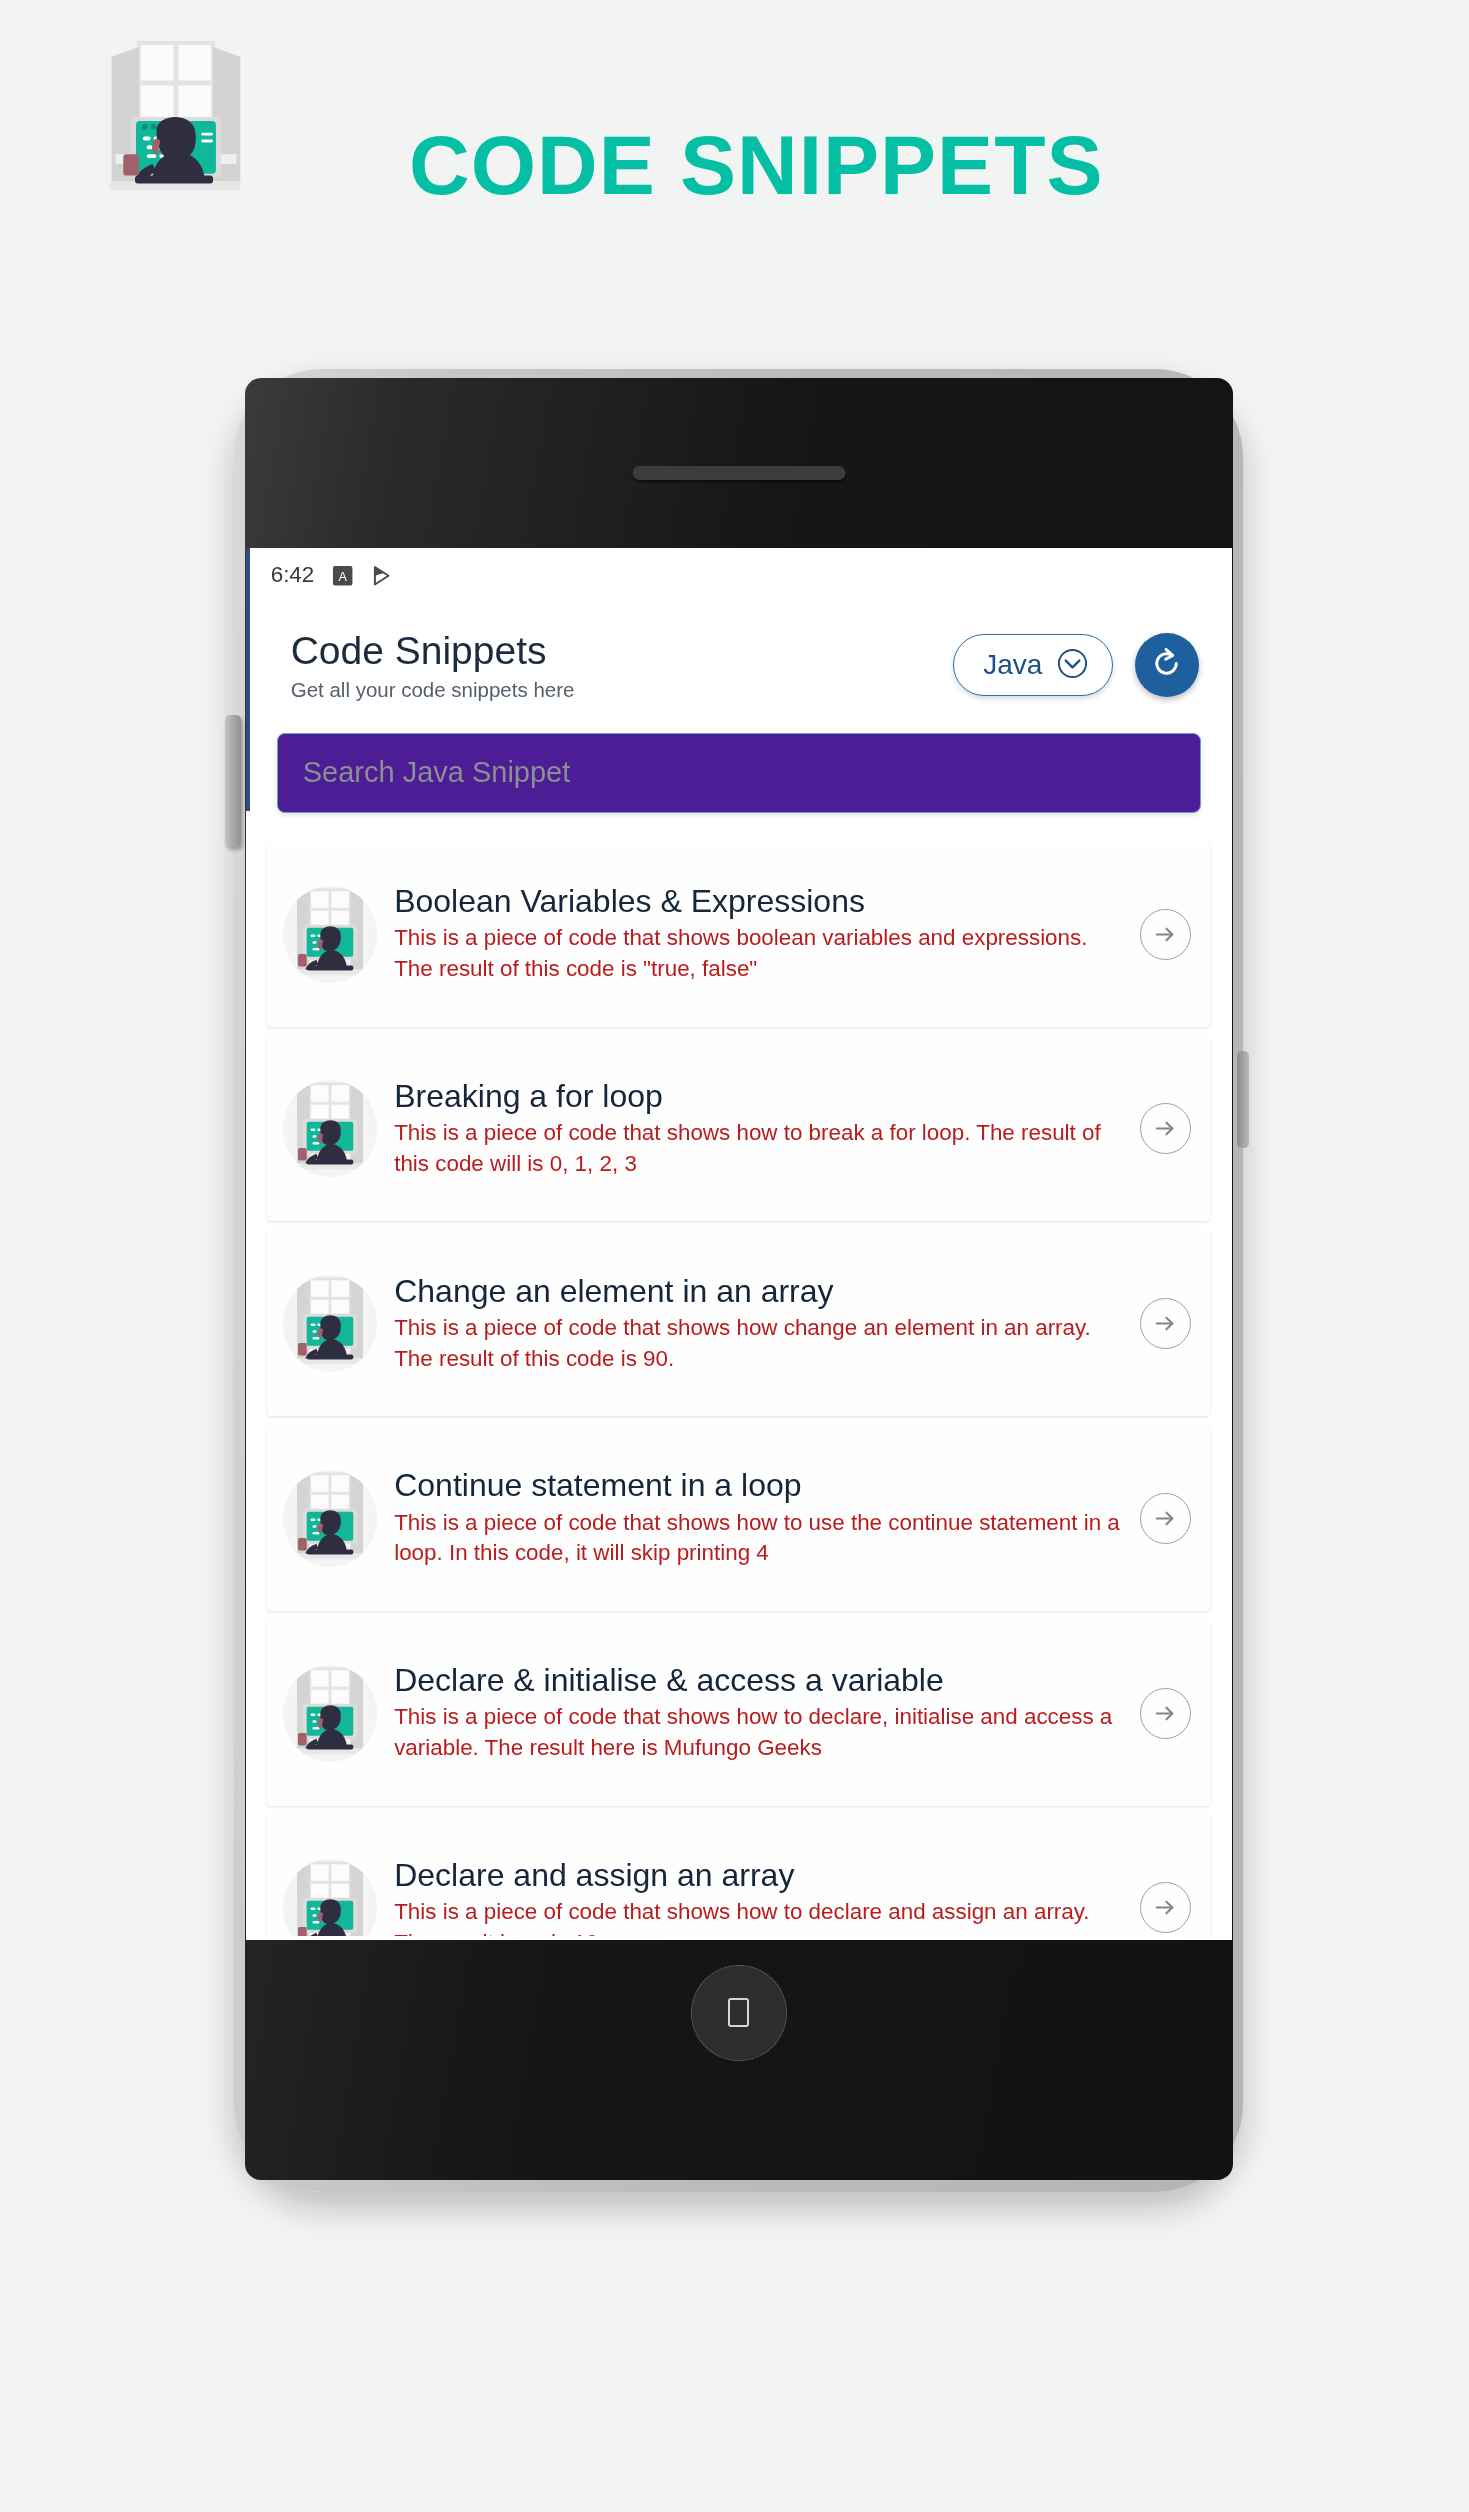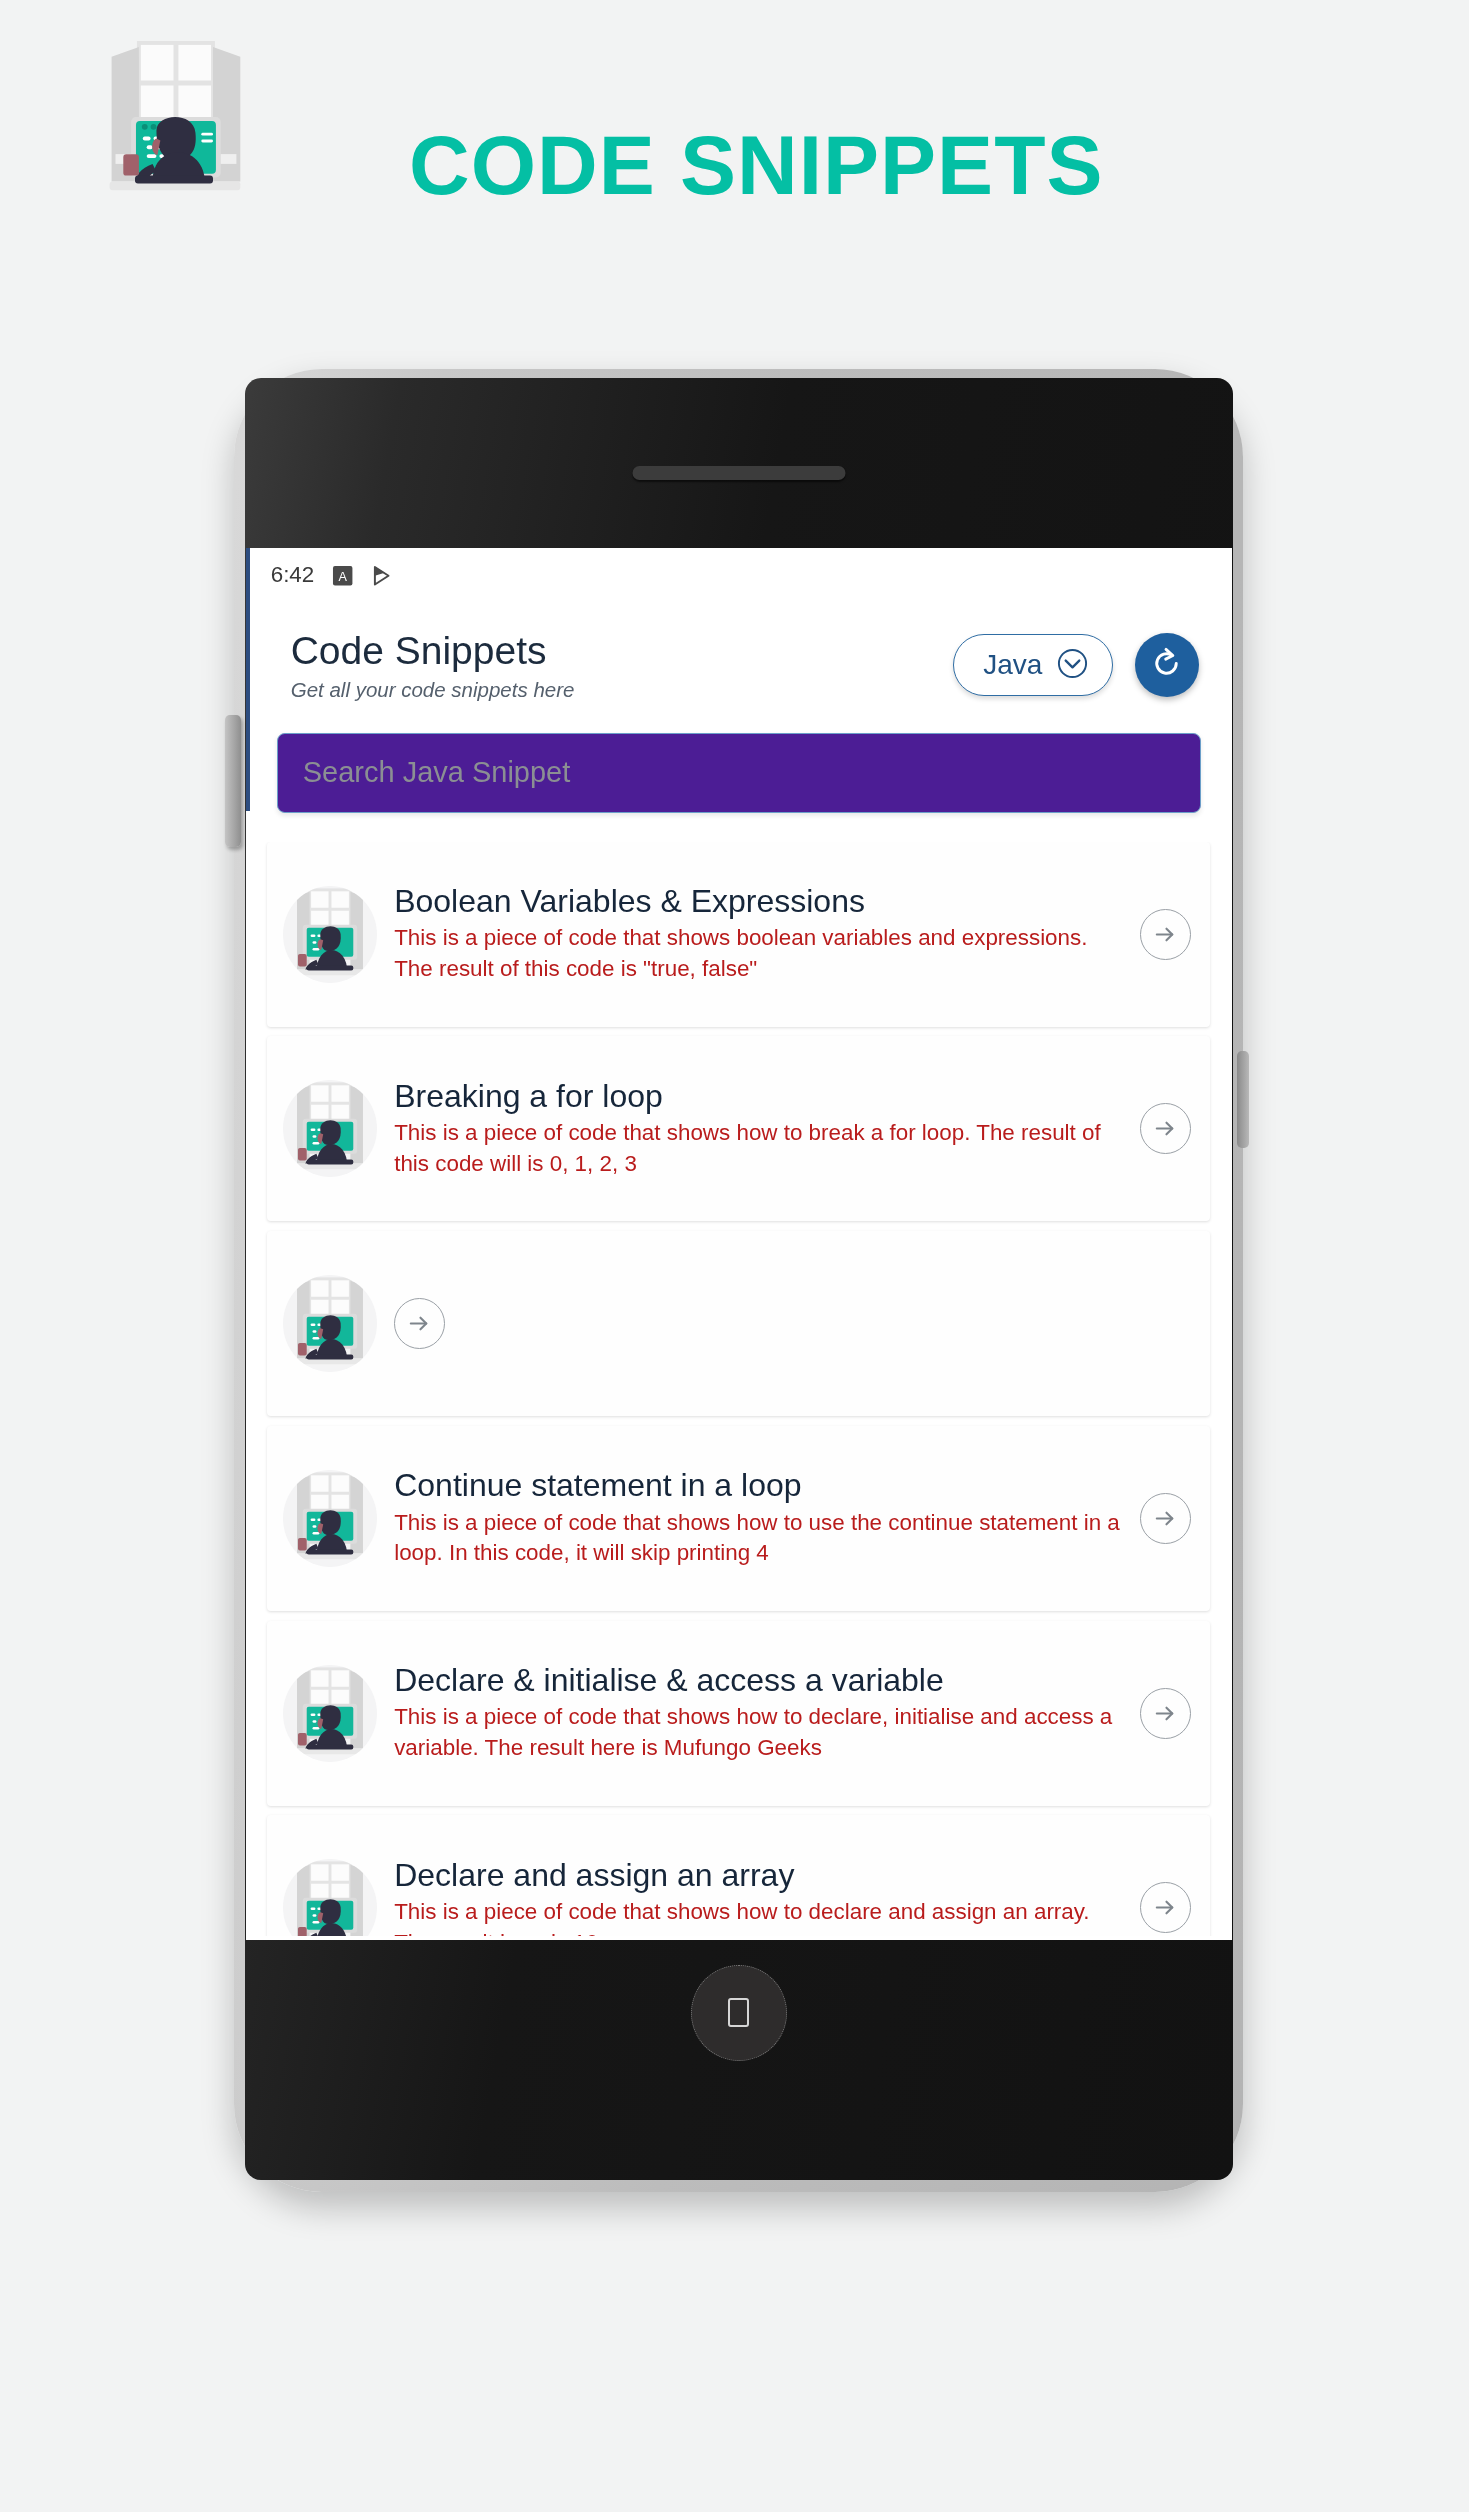--- a/index.html
+++ b/index.html
@@ -182,21 +182,20 @@
     font-size: 39px;
     color: #1c2b3d;
     font-family: "Liberation Sans", sans-serif;
     line-height: 1.12;
   }
   #app-subtitle {
     font-size: 20.5px;
     color: #55606d;
     margin-top: 5.8px;
     font-family: "Liberation Sans", sans-serif;
-    font-style: italic;
   }
 
   #lang-select {
     display: flex;
     align-items: center;
     gap: 13.6px;
     height: 62px;
     padding: 0 23.4px 0 29px;
     border: 1.9px solid #2f6da4;
     border-radius: 33px;
@@ -499,20 +498,24 @@
     <rect x="36" y="57" width="13" height="2.6" rx="1.3" fill="#ffffff"></rect>
     <rect x="30" y="64" width="7" height="2.6" rx="1.3" fill="#ffffff"></rect>
     <path d="M38 50 C38 39, 58 38, 59 50 C60 62, 55 66, 48 67 C40 68, 38 61, 38 50 Z" fill="#2f2e41"></path>
     <path d="M38 55 C34 56, 34 65, 39 66 L41 56 Z" fill="#a0616a"></path>
     <path d="M34 88 C34 74, 42 66, 49 66 C58 66, 66 74, 66 90 L34 90 Z" fill="#2f2e41"></path>
     <path d="M34 76 C26 79, 22 84, 22 90 L30 90 C30 85, 32 82, 36 81 Z" fill="#2f2e41"></path>
     <rect x="15" y="70" width="9" height="13" rx="2" fill="#a0616a"></rect>
     <rect x="8" y="86" width="80" height="6" rx="2" fill="#e8e8e8"></rect>
     <rect x="24" y="82" width="48" height="5" rx="2" fill="#2f2e41"></rect>
   </svg></div>
+              <div class="card-text">
+                <div class="card-title">Change an element in an array</div>
+                <div class="card-desc">This is a piece of code that shows how change an element in an array. The result of this code is 90.</div>
+              </div>
               <div class="card-arrow">
   <svg width="29" height="29" viewBox="0 0 30 30" xmlns="http://www.w3.org/2000/svg">
     <path d="M6 15 H22" stroke="#7e858c" stroke-width="2.2" stroke-linecap="round" fill="none"></path>
     <path d="M16 9 L22 15 L16 21" stroke="#7e858c" stroke-width="2.2" stroke-linecap="round" stroke-linejoin="round" fill="none"></path>
   </svg>
               </div>
             </div>
             <div class="snippet-card">
               <div class="card-thumb">
   <svg viewBox="0 0 96 100" width="94" height="97" xmlns="http://www.w3.org/2000/svg">

